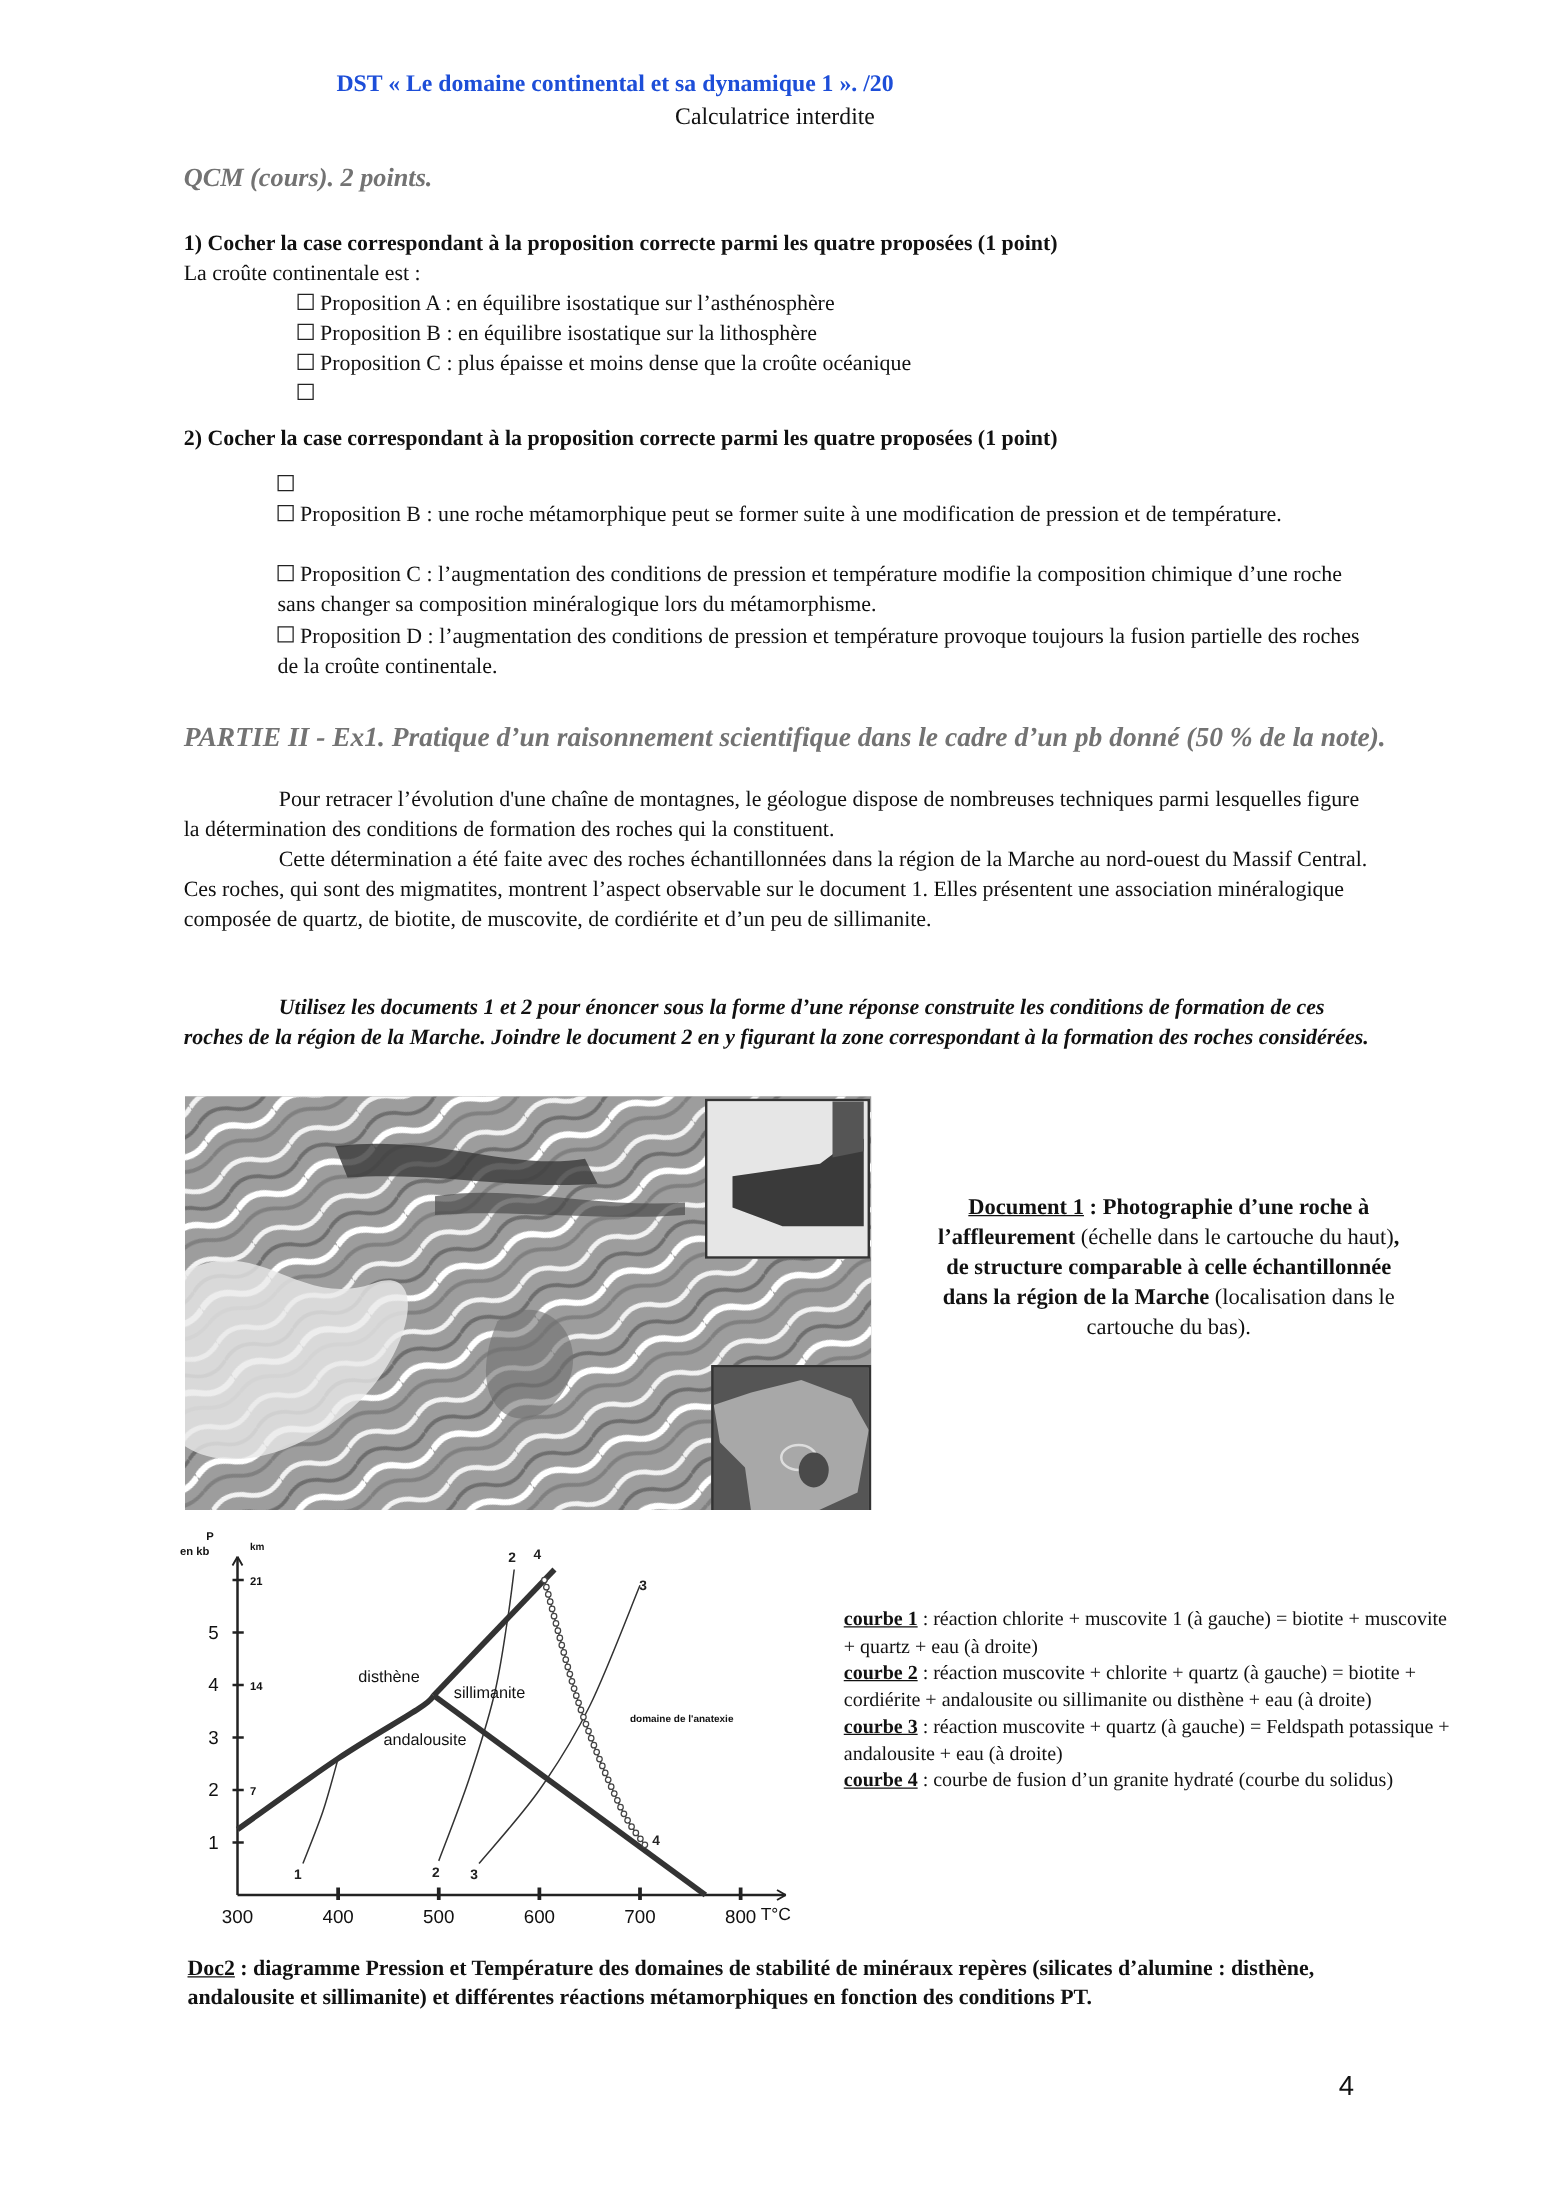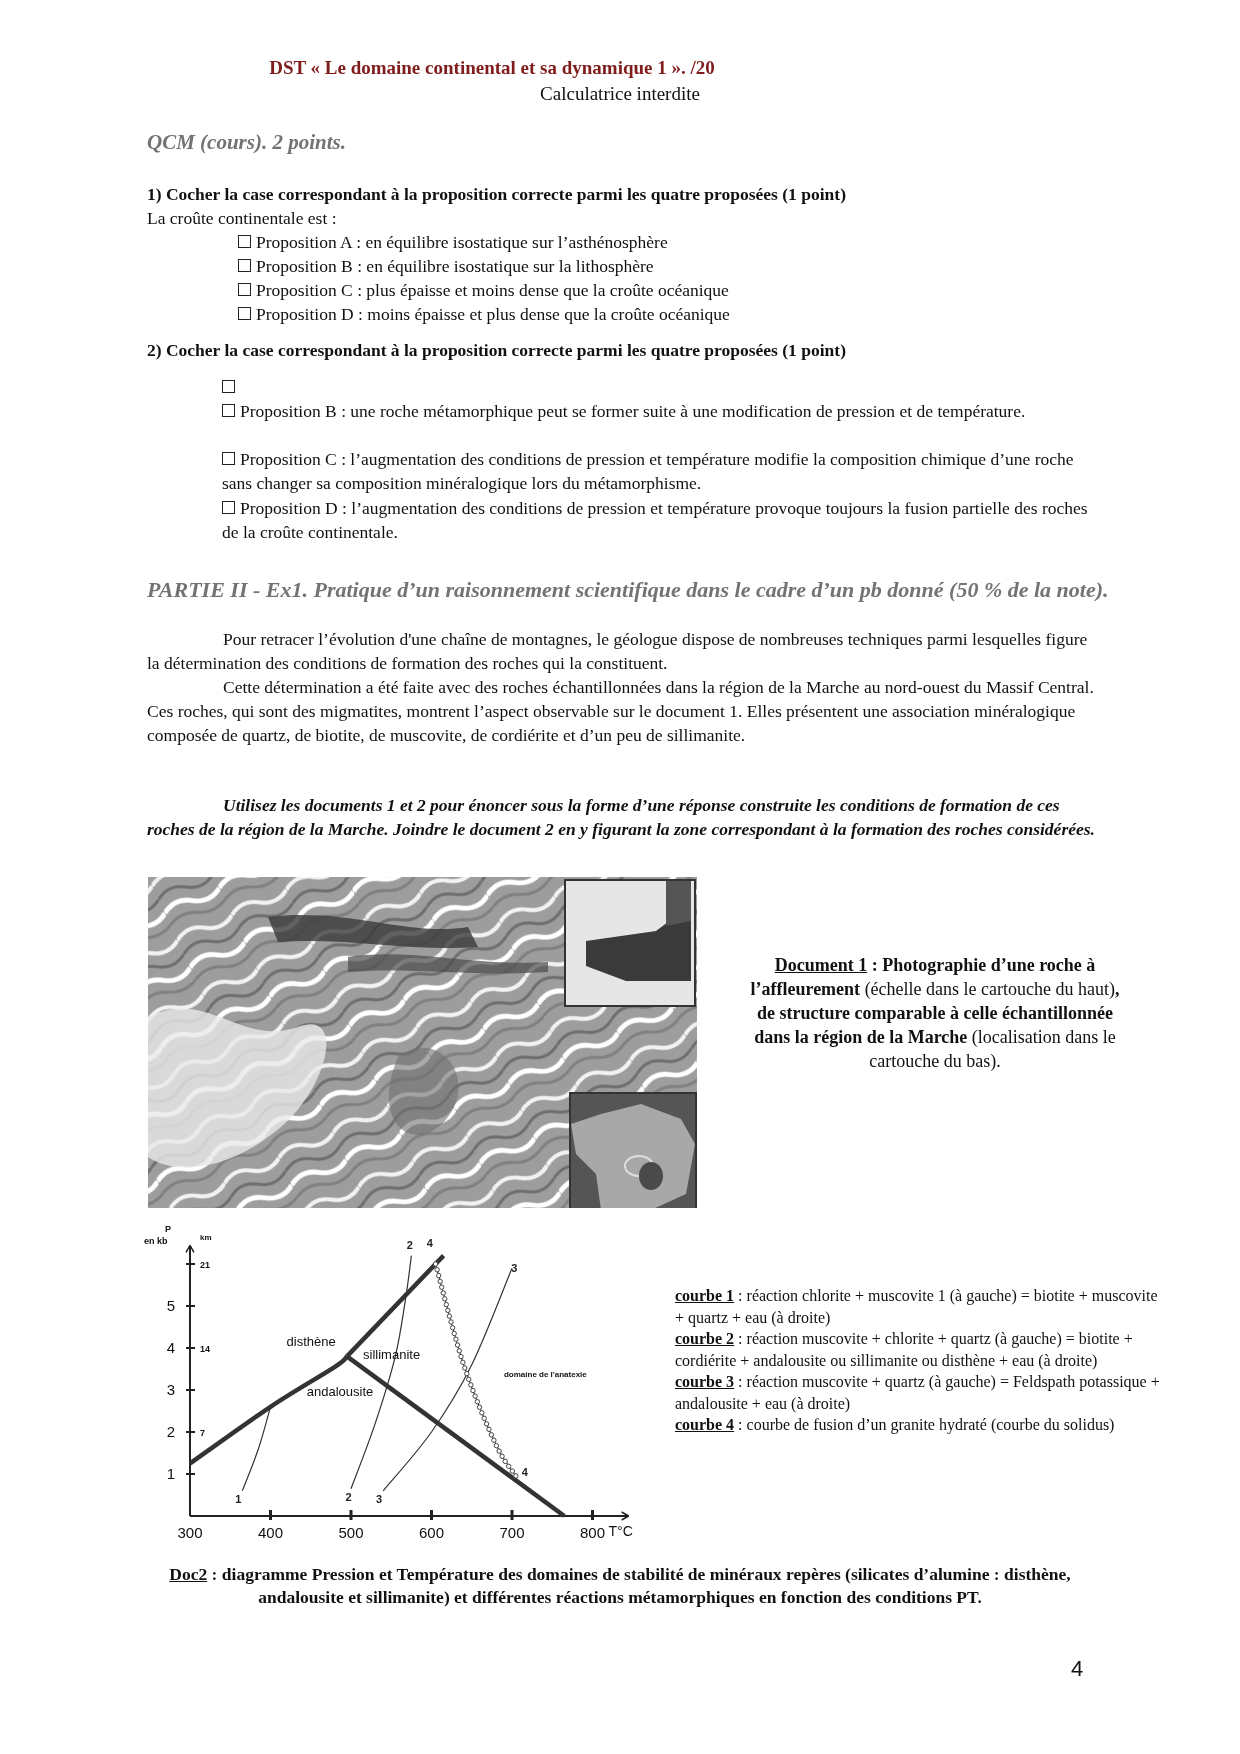--- a/index.html
+++ b/index.html
@@ -1,54 +1,54 @@
 <!DOCTYPE html>
 <html><head>
 <meta charset="utf-8">
 <style>
   html, body { margin:0; padding:0; background:#ffffff; }
   body { width:1240px; height:1754px; position:relative; overflow:hidden;
          font-family:"Liberation Serif", "DejaVu Serif", serif; color:#111; }
   .abs { position:absolute; }
-  .title { left:0; width:984px; top:57px; text-align:center; font-weight:bold; color:#7f1d1d; font-size:19px; }
+  .title { left:0; width:984px; top:57px; text-align:center; font-weight:bold; color:#1d4ed8; font-size:19px; }
   .subtitle { left:0; width:1240px; top:83px; text-align:center; font-size:19px; }
   .blue-head { color:#737373; font-weight:bold; font-style:italic; }
   .qcm { left:147px; top:130px; font-size:21px; }
   .q-title { font-weight:bold; font-size:17.5px; }
   .txt { font-size:17.5px; line-height:24px; }
   .prop { left:238px; font-size:17.5px; }
   .box { display:inline-block; width:11px; height:11px; border:1px solid #222; margin-right:5px; vertical-align:0px; }
   .para { left:147px; width:950px; font-size:17.5px; line-height:24px; }
   .indent { text-indent:76px; }
   .instr { font-weight:bold; font-style:italic; }
   .photo { left:148px; top:877px; width:549px; height:331px; background:#b5b5b5; overflow:hidden; }
   .inset { position:absolute; border:2px solid #333; }
   .doc1-caption { left:750px; top:953px; width:370px; text-align:center; font-size:18px; line-height:24px; }
   .u { text-decoration:underline; }
   .b { font-weight:bold; }
   .legend { left:675px; top:1285px; width:495px; font-size:16px; line-height:21.5px; }
-  .doc2-caption { left:150px; top:1563px; width:940px; text-align:center; font-size:17.5px; line-height:23px; font-weight:bold; }
+  .doc2-caption { left:150px; top:1563px; width:940px; text-align:left; font-size:17.5px; line-height:23px; font-weight:bold; }
   .pagenum { left:1071px; top:1656px; font-size:22px; font-family:"Liberation Sans", sans-serif; }
   svg text { font-family:"Liberation Sans", "DejaVu Sans", sans-serif; }
 </style>
 </head>
 <body>
 
 <div class="abs title">DST « Le domaine continental et sa dynamique 1 ». /20</div>
 <div class="abs subtitle">Calculatrice interdite</div>
 
 <div class="abs qcm blue-head">QCM (cours). 2 points.</div>
 
 <div class="abs txt q-title" style="left:147px; top:182px;">1) Cocher la case correspondant à la proposition correcte parmi les quatre proposées (1 point)</div>
 <div class="abs txt" style="left:147px; top:206px;">La croûte continentale est :</div>
 
 <div class="abs prop txt" style="top:230px;"><span class="box"></span><span>Proposition A : en équilibre isostatique sur l’asthénosphère</span></div>
 <div class="abs prop txt" style="top:254px;"><span class="box"></span><span>Proposition B : en équilibre isostatique sur la lithosphère</span></div>
 <div class="abs prop txt" style="top:278px;"><span class="box"></span><span>Proposition C : plus épaisse et moins dense que la croûte océanique</span></div>
-<div class="abs prop txt" style="top:302px;"><span class="box"></span><span>Proposition D : moins épaisse et plus dense que la croûte océanique</span></div>
+<div class="abs prop txt" style="top:302px;"><span class="box"></span></div>
 
 <div class="abs txt q-title" style="left:147px; top:338px;">2) Cocher la case correspondant à la proposition correcte parmi les quatre proposées (1 point)</div>
 <div class="abs txt" style="left:222px; top:375px; width:870px;"><span class="box"></span></div>
 <div class="abs txt" style="left:222px; top:399px; width:870px;"><span class="box"></span><span>Proposition B : une roche métamorphique peut se former suite à une modification de pression et de température.</span></div>
 <div class="abs txt" style="left:222px; top:447px; width:870px;"><span class="box"></span><span>Proposition C : l’augmentation des conditions de pression et température modifie la composition chimique d’une roche sans changer sa composition minéralogique lors du métamorphisme.</span></div>
 <div class="abs txt" style="left:222px; top:496px; width:870px;"><span class="box"></span><span>Proposition D : l’augmentation des conditions de pression et température provoque toujours la fusion partielle des roches de la croûte continentale.</span></div>
 
 <div class="abs blue-head" style="left:147px; top:577px; font-size:22px;">PARTIE II - Ex1. Pratique d’un raisonnement scientifique dans le cadre d’un pb donné (50 % de la note).</div>
 <div class="abs para indent" style="top:627px;">Pour retracer l’évolution d'une chaîne de montagnes, le géologue dispose de nombreuses techniques parmi lesquelles figure la détermination des conditions de formation des roches qui la constituent.</div>
 <div class="abs para indent" style="top:675px;">Cette détermination a été faite avec des roches échantillonnées dans la région de la Marche au nord-ouest du Massif Central. Ces roches, qui sont des migmatites, montrent l’aspect observable sur le document 1. Elles présentent une association minéralogique composée de quartz, de biotite, de muscovite, de cordiérite et d’un peu de sillimanite.</div>

